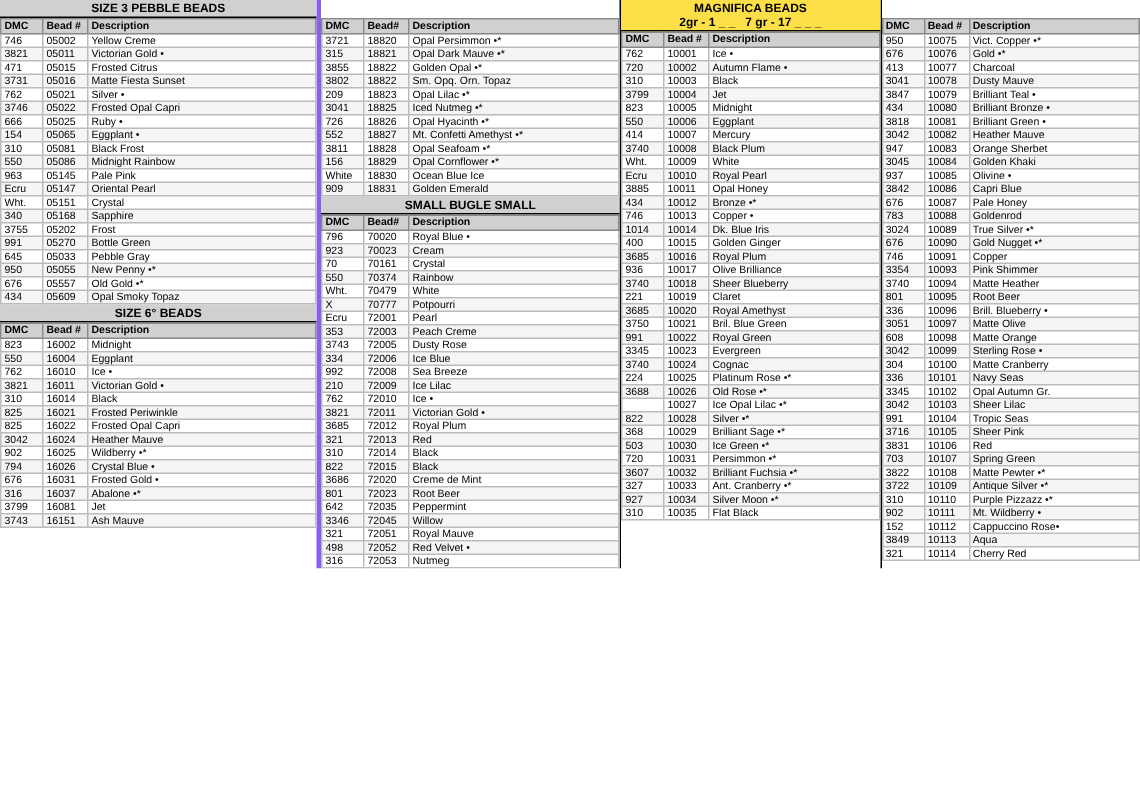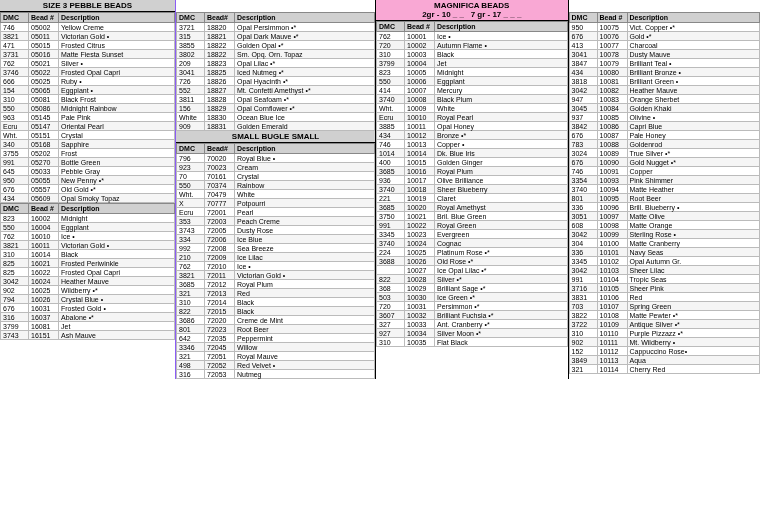--- a/index.html
+++ b/index.html
@@ -8,22 +8,22 @@
       font-size: 7.5px;
       background: #fff;
       width: 760px;
       overflow-x: hidden;
     }
     .main-container {
       display: flex;
       width: 760px;
     }
     .left-panel {
-      width: 176px;
-      border-right: 1px solid #8b5cf6;
+      width: 214px;
+      border-right: 3px solid #8b5cf6;
       flex-shrink: 0;
     }
     .right-panel {
       flex: 1;
     }
     table {
       width: 100%;
       border-collapse: collapse;
       font-size: 7px;
     }
@@ -48,21 +48,21 @@
     .col-desc { }
     .top-header {
       background: #d0d0d0;
       font-weight: bold;
       text-align: center;
       padding: 1px 2px;
       font-size: 8px;
       border-bottom: 1px solid #000;
     }
     .magnifica-header {
-      background: #f9a8d4;
+      background: #fde047;
       font-weight: bold;
       text-align: center;
       padding: 1px 2px;
       font-size: 8px;
       border-bottom: 1px solid #000;
     }
   </style>
 </head>
 <body>
 
@@ -176,20 +176,21 @@
             <td>Old Gold •*</td>
           </tr>
           <tr>
             <td>434</td>
             <td>05609</td>
             <td>Opal Smoky Topaz</td>
           </tr>
         </tbody>
     </table>
 
+    <div class="top-header">SIZE 6° BEADS</div>
     <table>
       <thead>
         <tr>
           <th class="col-dmc">DMC</th>
           <th class="col-bead">Bead #</th>
           <th class="col-desc">Description</th>
         </tr>
       </thead>
       <tbody id="size6-tbody">
           <tr>
@@ -479,21 +480,21 @@
                 <td>72053</td>
                 <td>Nutmeg</td>
               </tr>
             </tbody>
         </table>
       </div>
 
       <div style="flex:1; border-right:1px solid #000;">
         <div class="magnifica-header">
           MAGNIFICA BEADS<br>
-          <span>2gr - 10 _ _</span>&nbsp;&nbsp;
+          <span>2gr - 1 _ _</span>&nbsp;&nbsp;
           <span>7 gr - 17 _ _ _</span>
         </div>
         <table>
           <thead>
             <tr>
               <th class="col-dmc">DMC</th>
               <th class="col-bead">Bead #</th>
               <th class="col-desc">Description</th>
             </tr>
           </thead>

